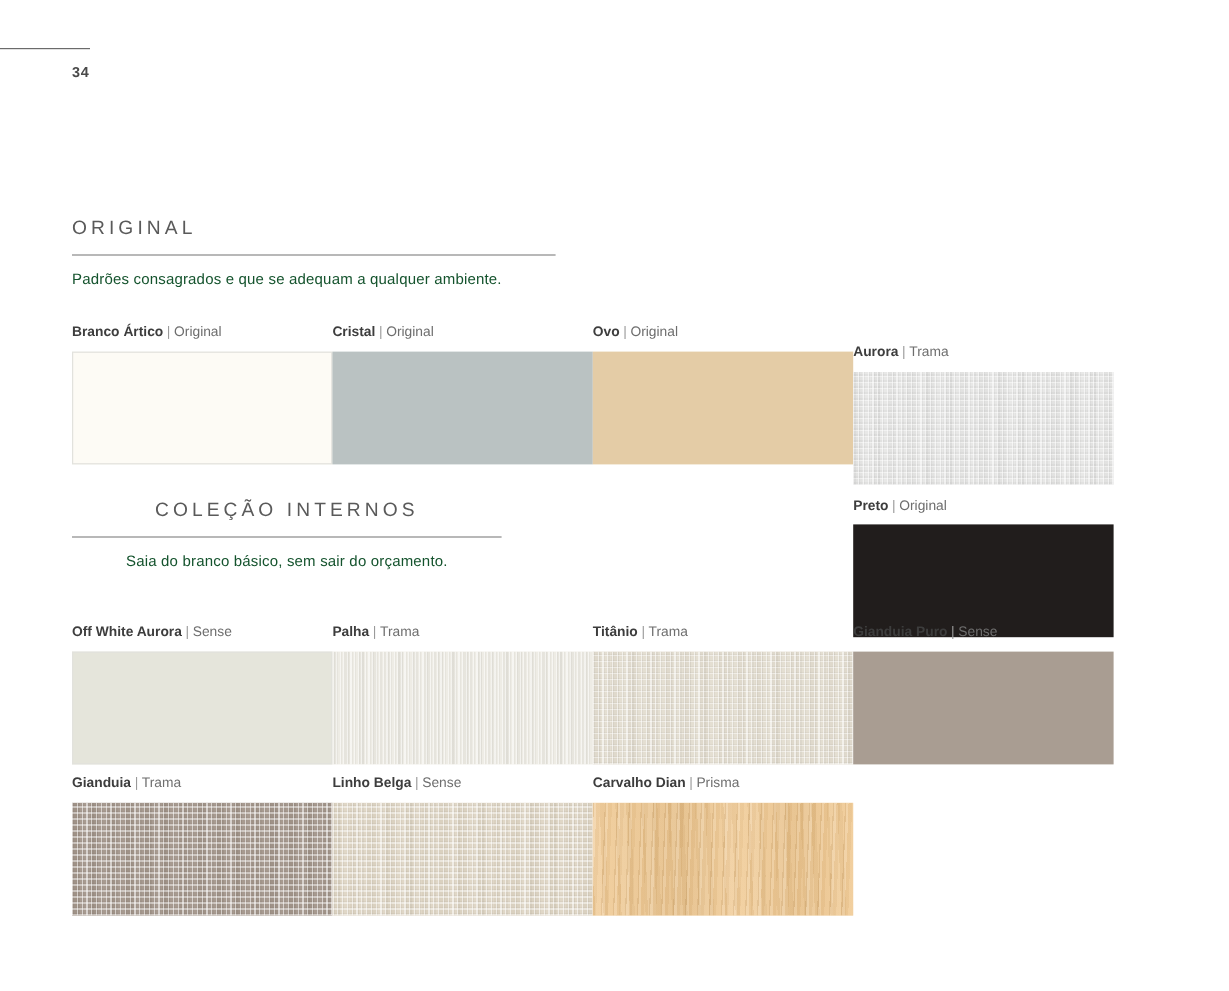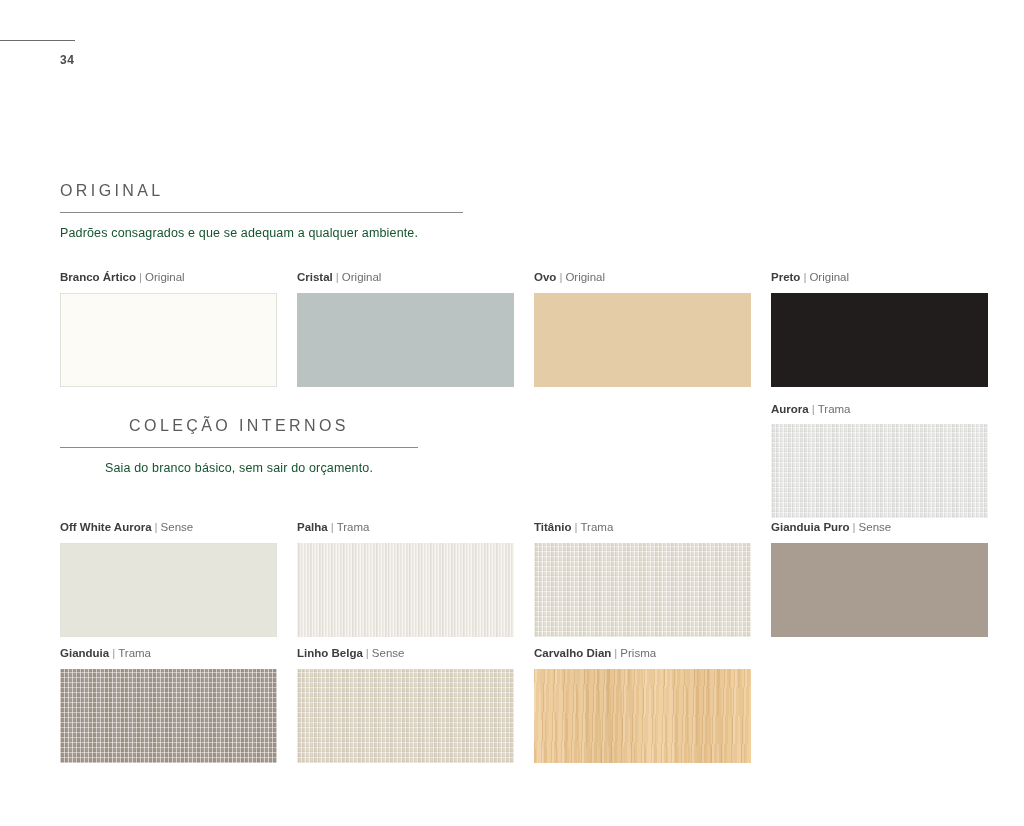--- a/index.html
+++ b/index.html
@@ -49,21 +49,21 @@
   }
   .section-sub {
     margin-top: 13px;
     font-size: 12.5px;
     color: #14532d;
     letter-spacing: 0.15px;
     white-space: nowrap;
   }
 
   
-  .grid { position: absolute; display: flex; gap: 20px; }
+  .grid { position: absolute; display: flex; }
   .col { width: 217px; display: flex; flex-direction: column; }
   .cell { width: 217px; }
   .cell + .cell { margin-top: 13px; }
 
   .cap {
     font-size: 11.5px;
     line-height: 1;
     margin-bottom: 9px;
     white-space: nowrap;
     color: #777777;
@@ -152,34 +152,34 @@
         <div class="cap">
           <span class="nm">Ovo</span><span class="sep">|</span><span class="cat">Original</span>
         </div>
         <div class="sw" style="background:#E4CCA6;">
           <div class="tex tex-none"></div>
         </div>
       </div>
     </div>
 
     <div class="col">
+      <div class="cell" style="margin-top:17px;">
+        <div class="cap">
+          <span class="nm">Aurora</span><span class="sep">|</span><span class="cat">Trama</span>
+        </div>
+        <div class="sw" style="background:#E7E7E6;">
+          <div class="tex tex-linen"></div>
+        </div>
+      </div>
       <div class="cell">
         <div class="cap">
           <span class="nm">Preto</span><span class="sep">|</span><span class="cat">Original</span>
         </div>
         <div class="sw" style="background:#211D1C;">
           <div class="tex tex-none"></div>
-        </div>
-      </div>
-      <div class="cell" style="margin-top:17px;">
-        <div class="cap">
-          <span class="nm">Aurora</span><span class="sep">|</span><span class="cat">Trama</span>
-        </div>
-        <div class="sw" style="background:#E7E7E6;">
-          <div class="tex tex-linen"></div>
         </div>
       </div>
     </div>
   </div>
 
   <div class="grid" style="left:60px; top:522px;">
 
     <div class="col">
       <div class="cell">
         <div class="cap">

